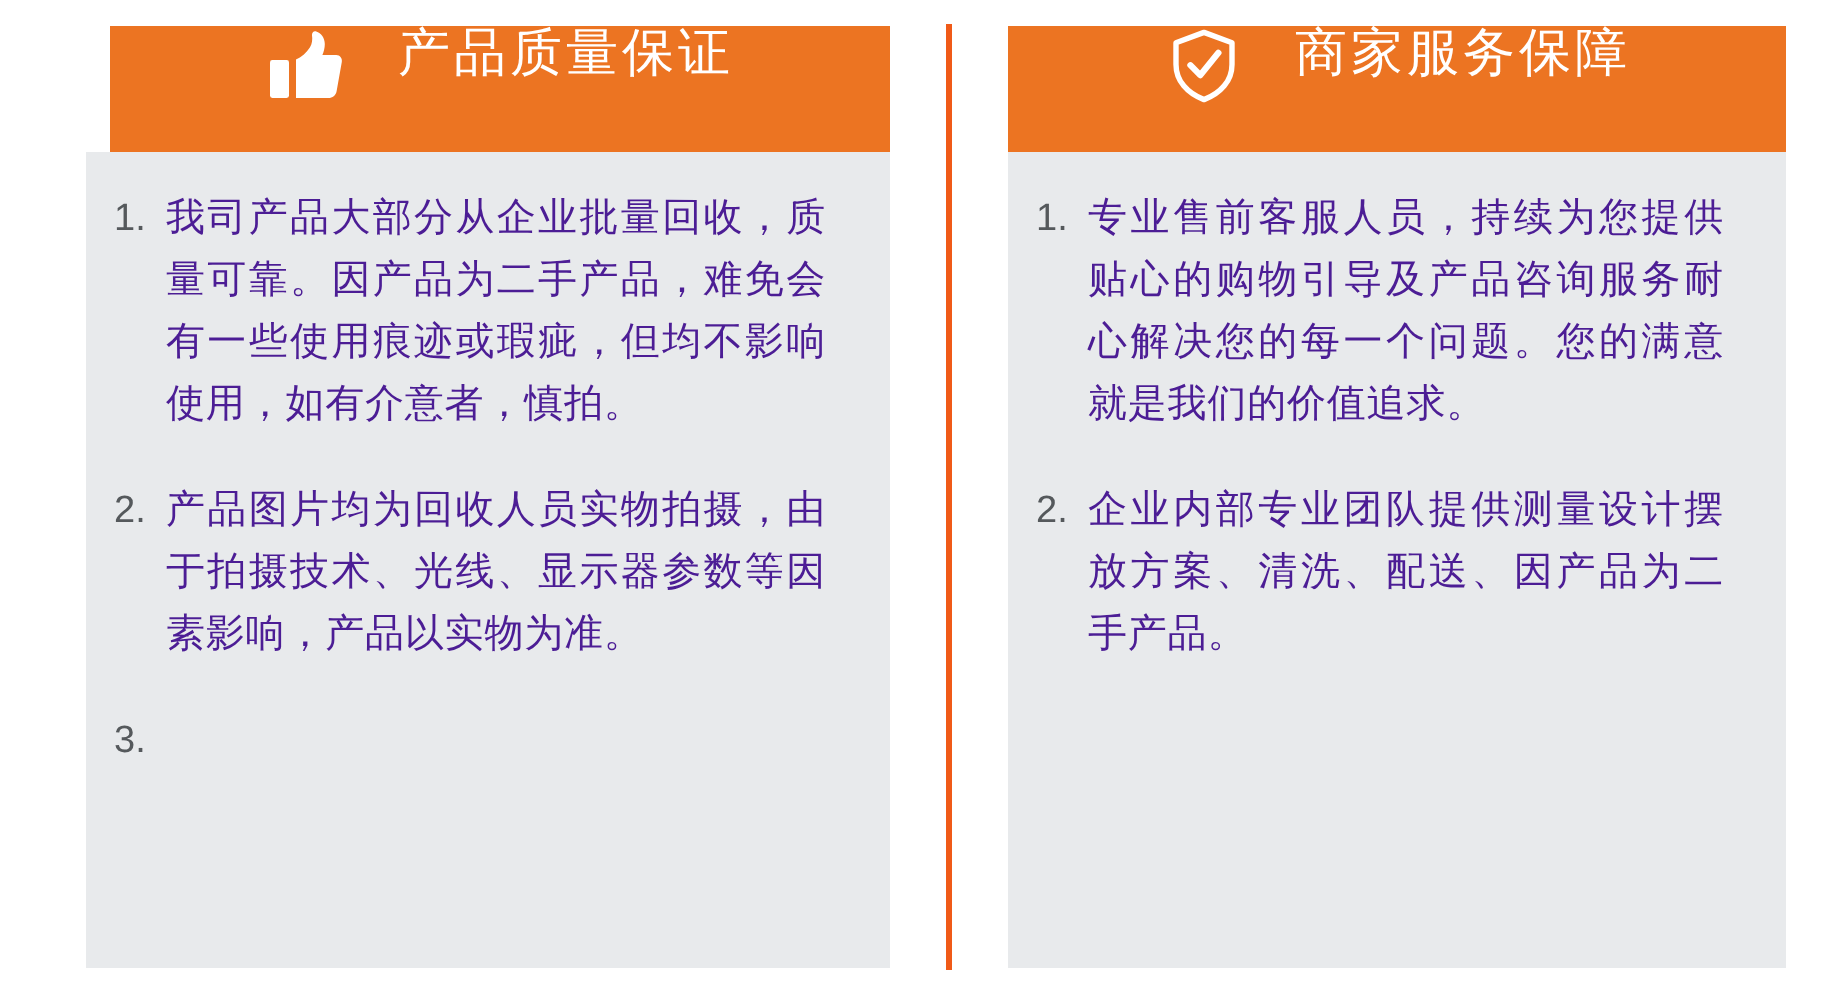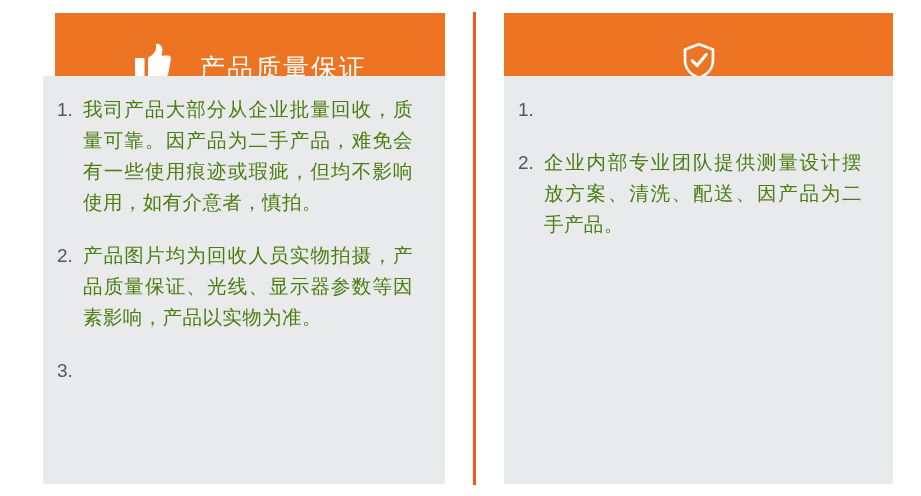--- a/index.html
+++ b/index.html
@@ -44,21 +44,21 @@
 
   
   .panel-header {
     position: absolute;
     top: 13px;
     left: 12px;
     right: 0;
     height: 68px;
     background: #EC7422;
     display: flex;
-    align-items: flex-end;
+    align-items: flex-start;
     justify-content: center;
     box-sizing: border-box;
   }
   .panel-left .panel-header  { left: 12px; right: 0px; }
   .panel-right .panel-header { left: 0px;  right: 0px; }
 
   .header-icon {
     display: flex;
     align-items: center;
     justify-content: center;
@@ -107,21 +107,21 @@
   .clause-num {
     flex: 0 0 auto;
     color: #55595C;
     font-size: 19px;
     line-height: 31px;
     width: 26px;
     text-align: left;
     font-family: "Liberation Sans", "DejaVu Sans", sans-serif;
   }
   .clause-text {
-    color: #4d7c0f;
+    color: #4c1d95;
     font-size: 19.5px;
     line-height: 31px;
     letter-spacing: 0.4px;
     text-align: justify;
     text-justify: inter-character;
     font-family: "Liberation Sans", "DejaVu Sans", sans-serif;
   }
 
   .panel-left  .clause-text { width: 330px; }
   .panel-right .clause-text { width: 318px; }
@@ -154,21 +154,21 @@
     </div>
 
     <div class="panel-body">
       <ol class="clause-list">
         <li class="clause-item">
           <span class="clause-num">1.</span>
           <span class="clause-text">我司产品大部分从企业批量回收，质量可靠。因产品为二手产品，难免会有一些使用痕迹或瑕疵，但均不影响使用，如有介意者，慎拍。</span>
         </li>
         <li class="clause-item">
           <span class="clause-num">2.</span>
-          <span class="clause-text">产品图片均为回收人员实物拍摄，产品质量保证、光线、显示器参数等因素影响，产品以实物为准。</span>
+          <span class="clause-text">产品图片均为回收人员实物拍摄，由于拍摄技术、光线、显示器参数等因素影响，产品以实物为准。</span>
         </li>
         <li class="clause-item">
           <span class="clause-num">3.</span>
         </li>
       </ol>
     </div>
   </section>
 
   <div class="divider"></div>
 
@@ -177,26 +177,28 @@
     <div class="panel-header">
       <span class="header-icon">
         <svg width="36" height="38" viewBox="0 0 36 38" aria-hidden="true">
           <path d="M18 2.2 L4.0 7.4 L4.0 18.2
                    C4.0 26.4 9.7 32.7 18 35.8
                    C26.3 32.7 32 26.4 32 18.2
                    L32 7.4 Z" fill="none" stroke="#ffffff" stroke-width="2.7" stroke-linejoin="round"></path>
           <path d="M11.2 18.6 L16.1 23.6 L25.2 12.4" fill="none" stroke="#ffffff" stroke-width="3.1" stroke-linecap="round" stroke-linejoin="round"></path>
         </svg>
       </span>
+      <span class="header-title">商家服务保障</span>
     </div>
 
     <div class="panel-body">
       <ol class="clause-list">
         <li class="clause-item">
           <span class="clause-num">1.</span>
+          <span class="clause-text">专业售前客服人员，持续为您提供贴心的购物引导及产品咨询服务耐心解决您的每一个问题。您的满意就是我们的价值追求。</span>
         </li>
         <li class="clause-item">
           <span class="clause-num">2.</span>
           <span class="clause-text">企业内部专业团队提供测量设计摆放方案、清洗、配送、因产品为二手产品。</span>
         </li>
       </ol>
     </div>
   </section>
 
 </div>

